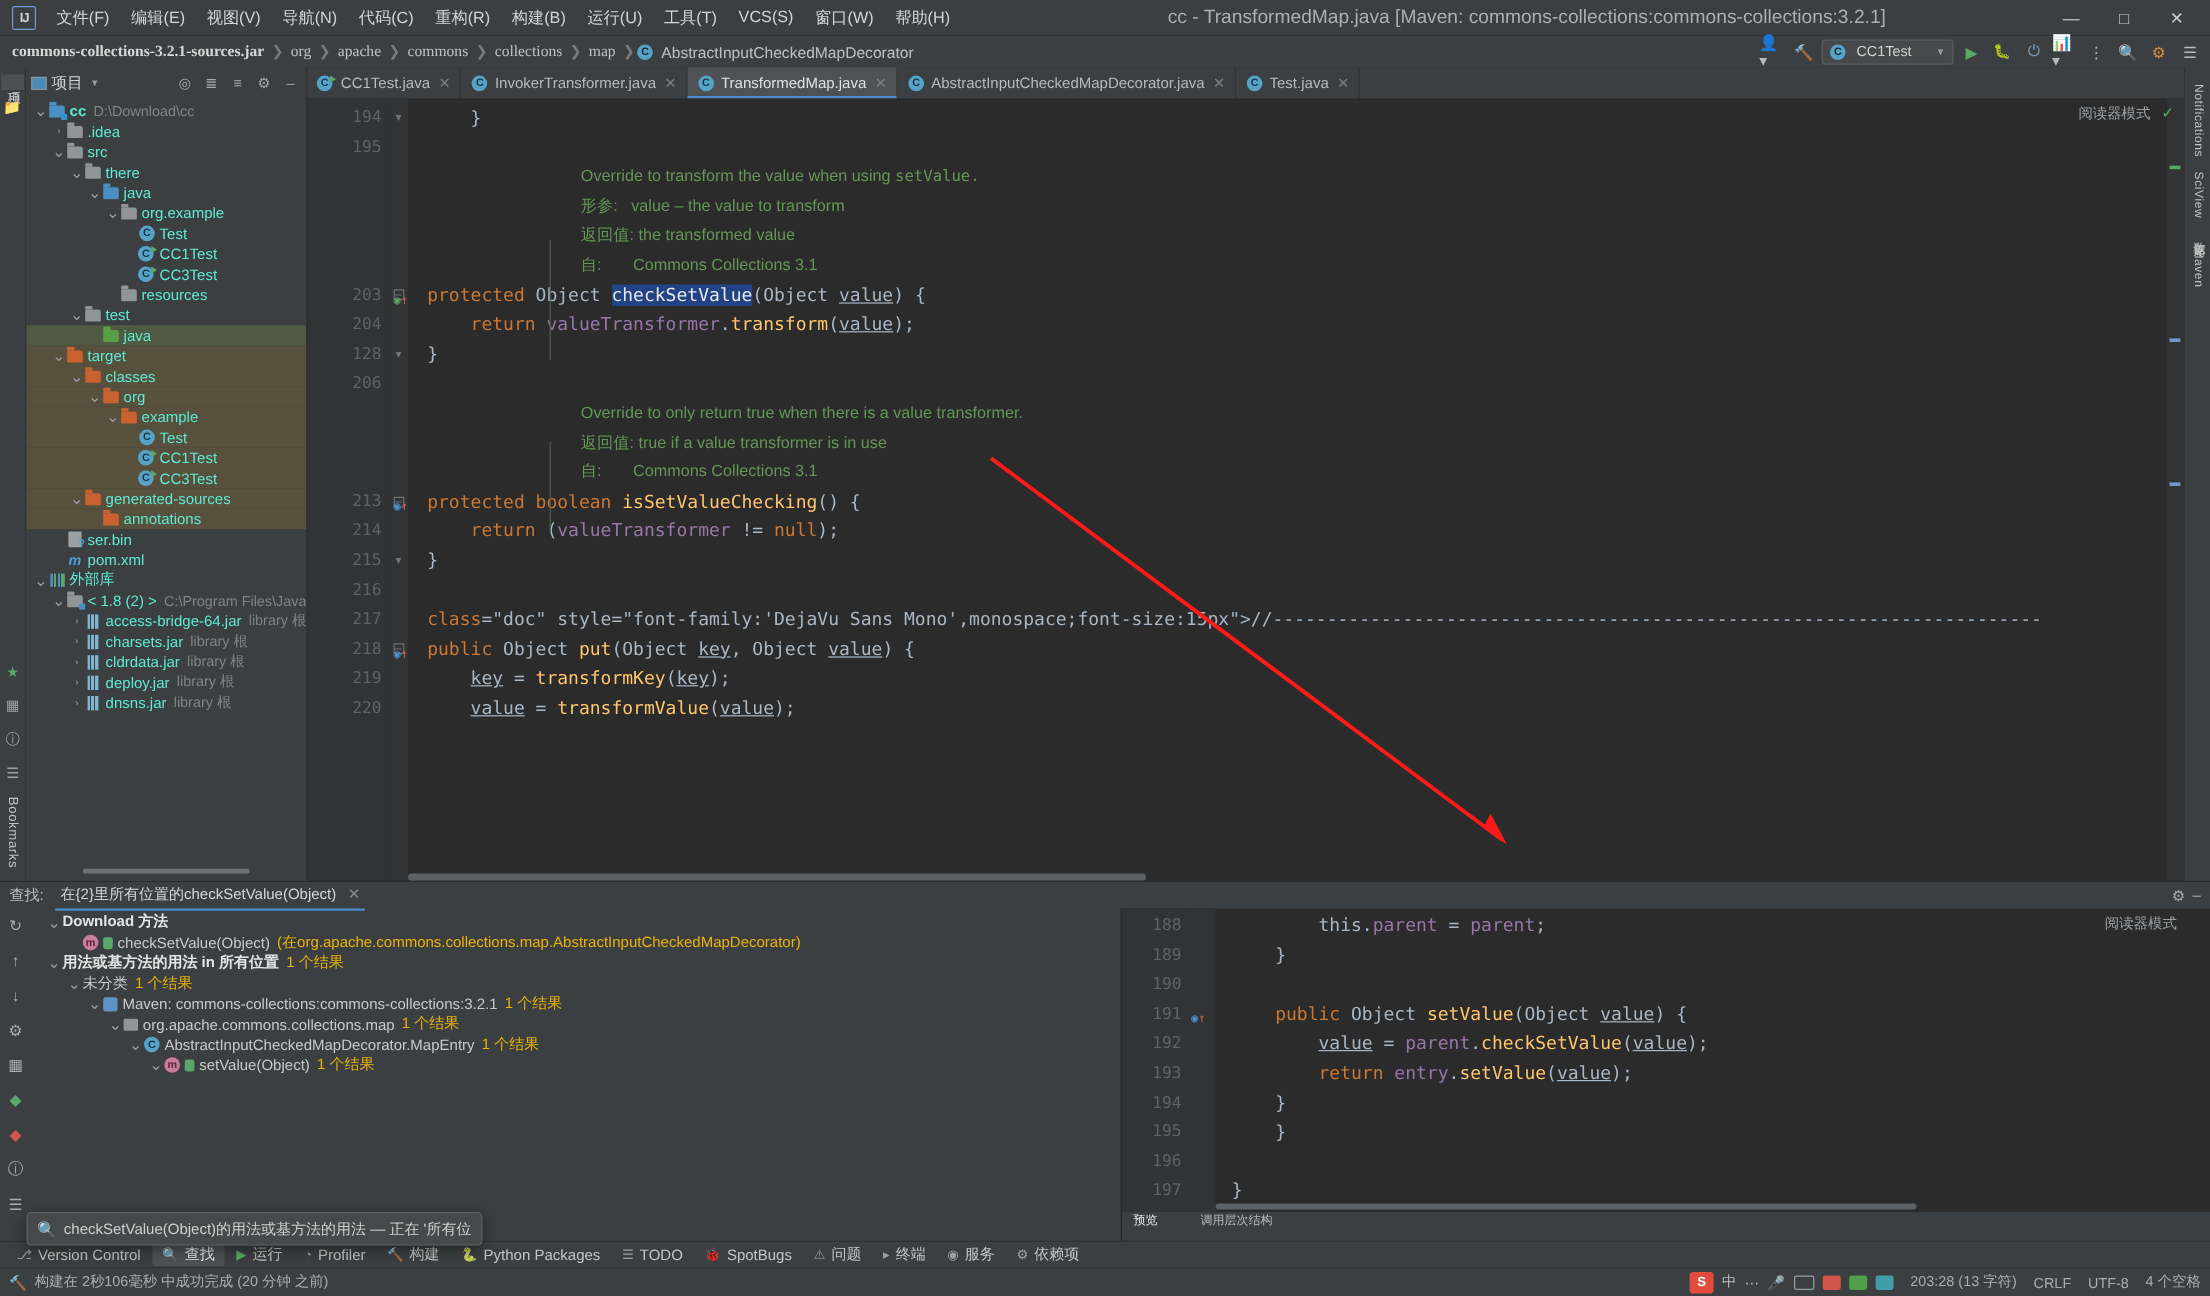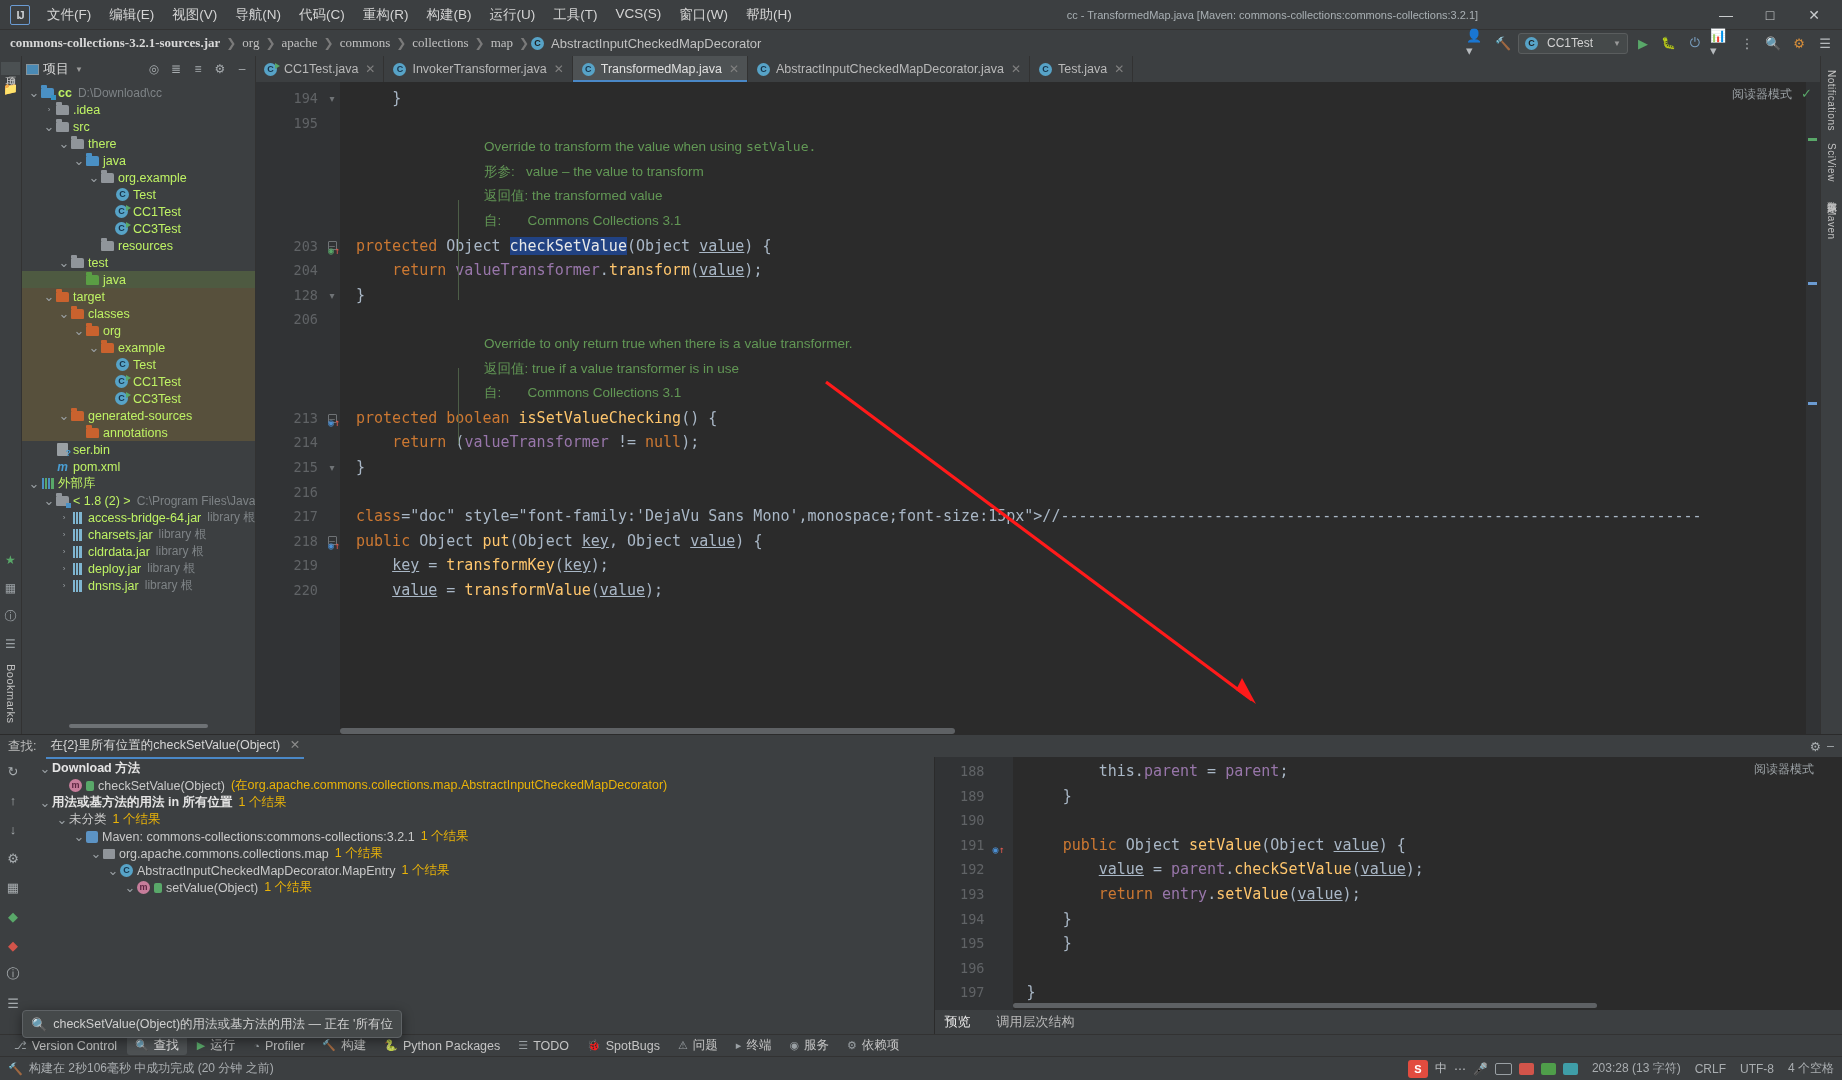--- a/index.html
+++ b/index.html
@@ -9,21 +9,21 @@
     font-family:"Liberation Sans", sans-serif;
     font-size:13px; color:#bbbbbb;
     -webkit-font-smoothing:antialiased;
   }
   .app{position:relative;width:1842px;height:1080px;display:flex;flex-direction:column;}
 
   
   .menubar{height:30px;background:#3c3f41;display:flex;align-items:center;padding:0 6px;flex:0 0 30px;border-bottom:1px solid #323232;}
   .ij-logo{width:20px;height:20px;margin:0 8px 0 4px;border:1px solid #6b9bd2;border-radius:2px;display:flex;align-items:center;justify-content:center;font-size:11px;font-weight:bold;color:#cfd2d4;background:#3c3f41;letter-spacing:-1px;}
   .menu-item{padding:3px 9px;font-size:13.5px;color:#d4d4d4;cursor:default;white-space:nowrap;}
-  .win-title{flex:1;text-align:center;font-size:11px;color:#a9b0b4;padding-left:40px;white-space:nowrap;overflow:hidden;}
+  .win-title{flex:1;text-align:center;font-size:16px;color:#a9b0b4;padding-left:40px;white-space:nowrap;overflow:hidden;}
   .win-ctrls{display:flex;align-items:center;}
   .win-btn{width:44px;height:28px;display:flex;align-items:center;justify-content:center;color:#c9ccce;font-size:14px;}
 
   
   .navbar{height:26px;background:#3c3f41;display:flex;align-items:center;padding:0 6px;flex:0 0 26px;font-size:13px;}
   .crumb{padding:1px 4px;color:#c0c0c0;white-space:nowrap;}
   .crumb.first{font-weight:bold;color:#d8d8d8;}
   .crumb-sep{color:#7a7a7a;padding:0 2px;font-size:12px;}
   .cls-badge{display:inline-block;width:13px;height:13px;border-radius:50%;background:#57a3c7;color:#1d1f20;font-size:9px;line-height:13px;text-align:center;font-weight:bold;margin-right:3px;vertical-align:-2px;}
   .nav-right{margin-left:auto;display:flex;align-items:center;gap:4px;}
@@ -53,21 +53,21 @@
   .proj-head .ttl{font-size:13px;color:#d4d4d4;}
   .proj-head .tri{font-size:8px;color:#9a9a9a;margin-left:2px;}
   .proj-head .spacer{flex:1;}
   .ph-ico{width:18px;height:18px;display:flex;align-items:center;justify-content:center;color:#a7acaf;font-size:12px;}
   .tree{flex:1;overflow:hidden;font-size:12.5px;padding-top:2px;position:relative;}
   .row{height:17px;display:flex;align-items:center;white-space:nowrap;padding-right:4px;cursor:default;}
   .row.sel-green{background:#4e5a41;}
   .row.tan{background:#57503c;}
   .arw{width:12px;text-align:center;font-size:8px;color:#9aa0a4;flex:0 0 12px;}
   .ico{width:15px;display:flex;align-items:center;justify-content:center;flex:0 0 15px;margin-right:3px;}
-  .lbl{color:#bef264;}
+  .lbl{color:#5eead4;}
   .lbl.bold{font-weight:bold;}
   .sub{color:#7e8386;margin-left:6px;font-size:12px;}
   .fldr{width:13px;height:10px;border-radius:1px 2px 1px 1px;position:relative;background:#90959a;}
   .fldr:before{content:"";position:absolute;top:-2.5px;left:0;width:6px;height:3px;background:#90959a;border-radius:1px 1px 0 0;}
   .fldr.blue{background:#4a90c4;}.fldr.blue:before{background:#4a90c4;}
   .fldr.orange{background:#c9622e;}.fldr.orange:before{background:#c9622e;}
   .fldr.green{background:#5a9e44;}.fldr.green:before{background:#5a9e44;}
   .dot-badge{position:absolute;right:-2px;bottom:-2px;width:5px;height:5px;background:#3592c4;}
   .cico{width:13px;height:13px;border-radius:50%;background:#57a3c7;color:#16334a;font-size:9px;line-height:13px;text-align:center;font-weight:bold;}
   .cwrap{position:relative;width:15px;height:13px;}
@@ -138,21 +138,21 @@
   .mvn-ico{width:12px;height:12px;background:#5c93c4;border-radius:2px;margin-right:4px;}
   .abs-ico{width:13px;height:13px;border-radius:50%;background:#57a3c7;color:#16334a;font-size:9px;line-height:13px;text-align:center;font-weight:bold;margin-right:4px;}
 
   
   .prev{flex:1;background:#2b2b2b;display:flex;flex-direction:column;min-width:0;border-left:1px solid #2b2b2b;}
   .prev-code{flex:1;display:flex;overflow:hidden;position:relative;}
   .prev-gutter{width:56px;flex:0 0 56px;background:#313335;text-align:right;color:#606366;font-family:"DejaVu Sans Mono",monospace;font-size:13.5px;padding-top:2px;}
   .pgline{height:24.6px;line-height:24.6px;padding-right:6px;position:relative;}
   .prev-fold{width:22px;flex:0 0 22px;background:#313335;}
   .prev-src{flex:1;font-family:"DejaVu Sans Mono",monospace;font-size:15px;line-height:24.6px;padding-top:2px;padding-left:14px;white-space:pre;color:#a9b7c6;}
-  .prev-tabs{height:24px;flex:0 0 24px;background:#3c3f41;display:flex;align-items:center;padding:0 10px;gap:26px;font-size:13px;color:#b9b9b9;}
+  .prev-tabs{height:24px;flex:0 0 24px;background:#3c3f41;display:flex;padding:0 10px;gap:36px;font-size:10px;color:#b9b9b9;}
   .prev-tabs .pt.active{color:#e6e6e6;}
   .prev-scroll{position:absolute;left:78px;right:18px;bottom:2px;height:5px;}
   .prev-thumb{position:absolute;height:5px;background:#5e6164;border-radius:3px;left:0;width:72%;}
 
   
   .searchpop{position:absolute;left:22px;bottom:42px;width:380px;height:28px;background:#45494a;border:1px solid #5e6265;border-radius:4px;display:flex;align-items:center;padding:0 8px;gap:6px;z-index:60;box-shadow:0 3px 12px rgba(0,0,0,.45);}
   .searchpop .q{color:#9aa0a4;font-size:13px;}
   .searchpop .txt{font-size:12.5px;color:#cfcfcf;white-space:nowrap;overflow:hidden;}
 
   

